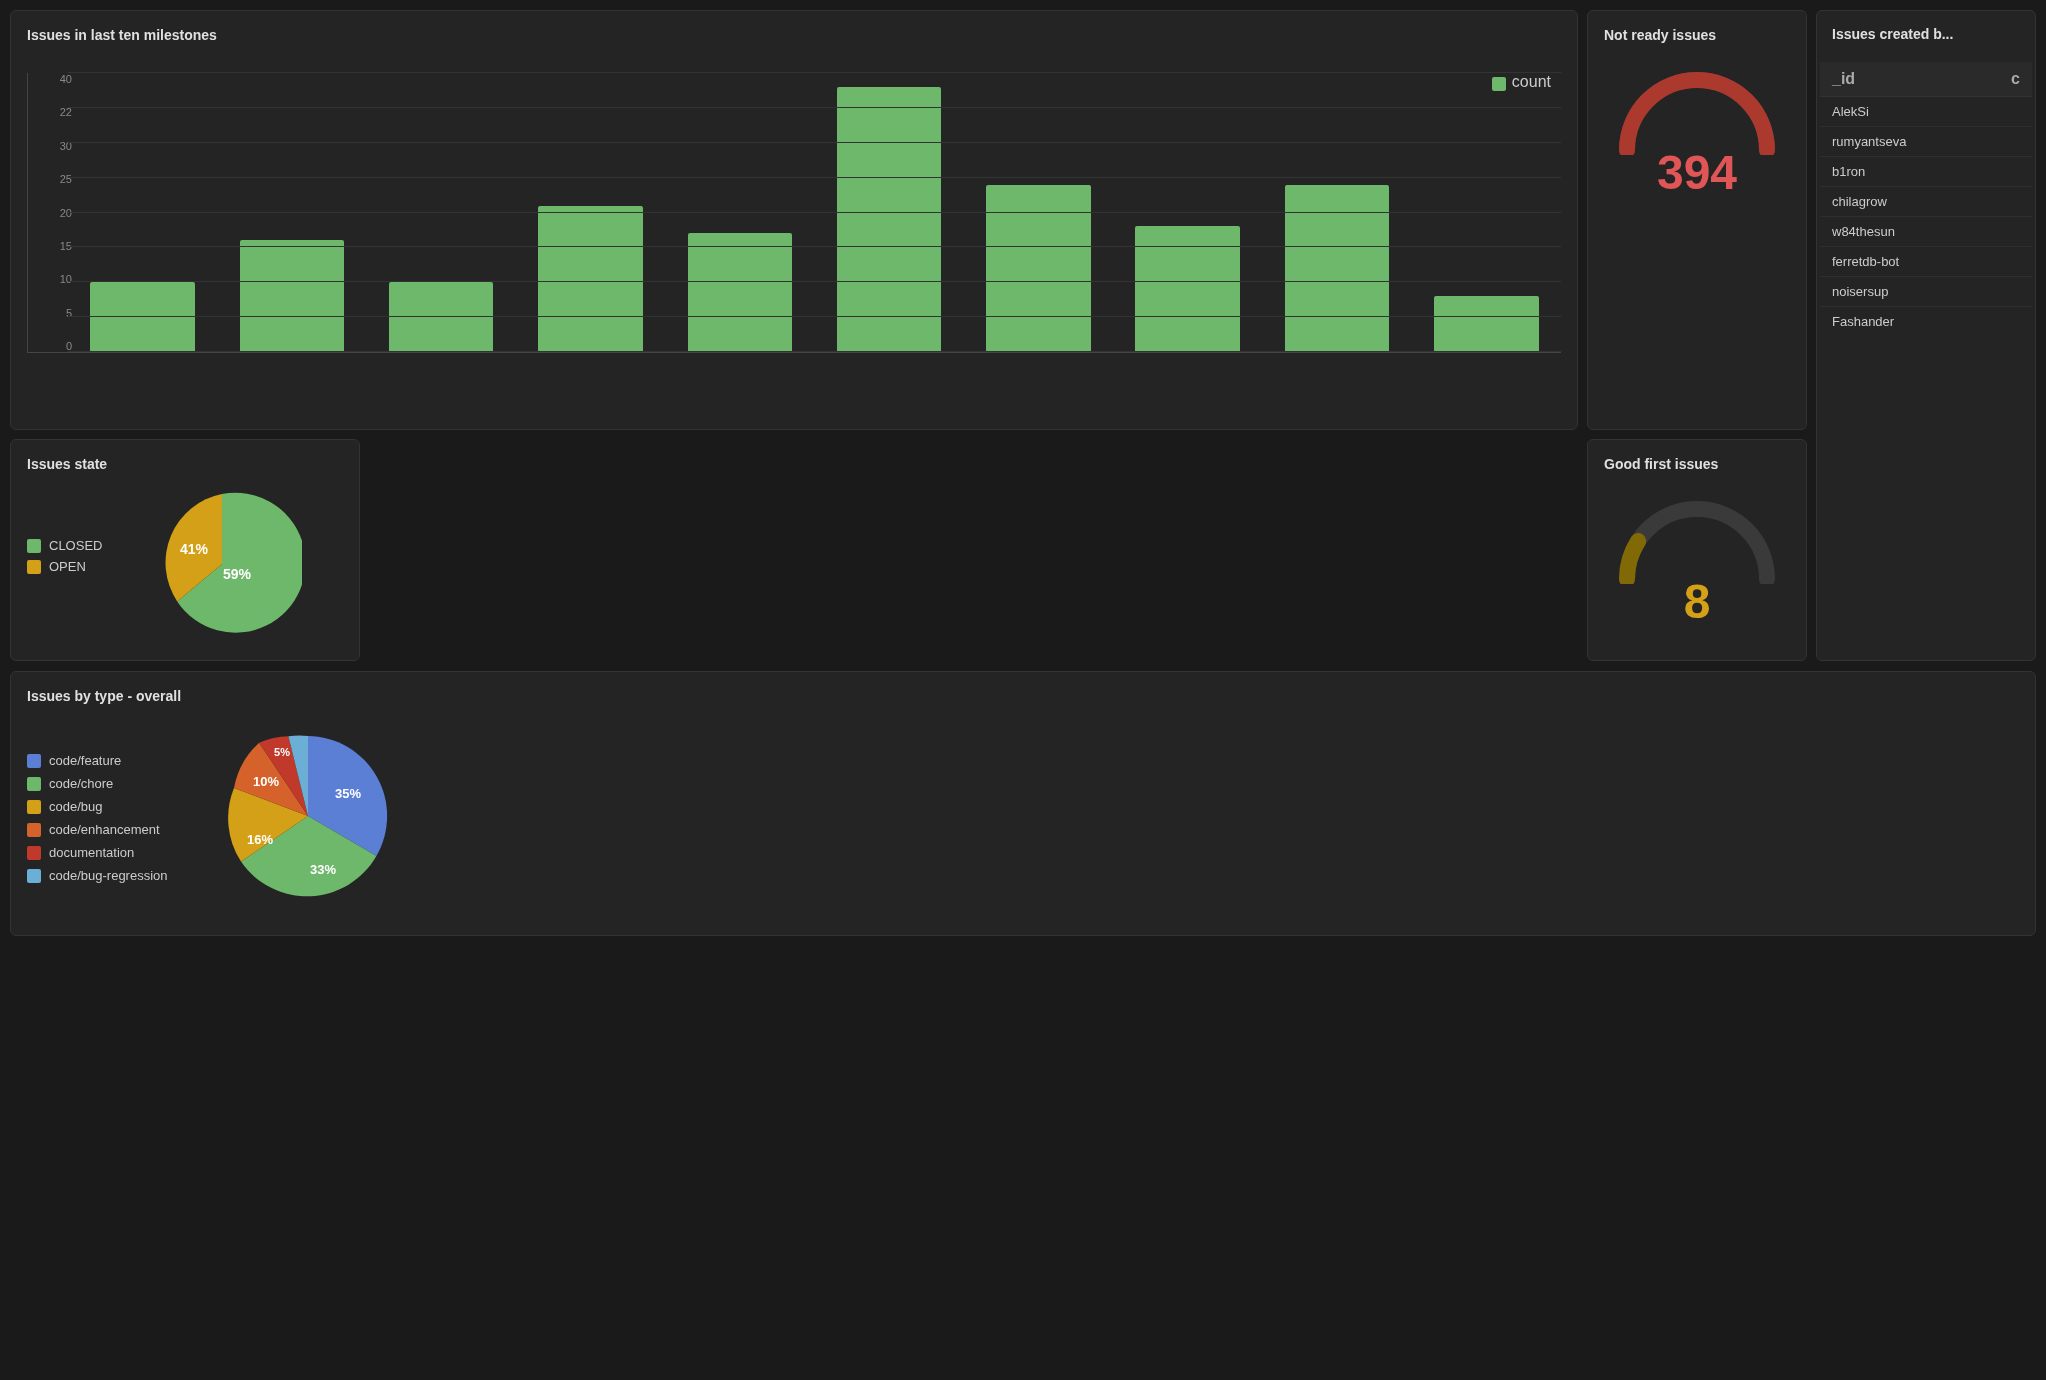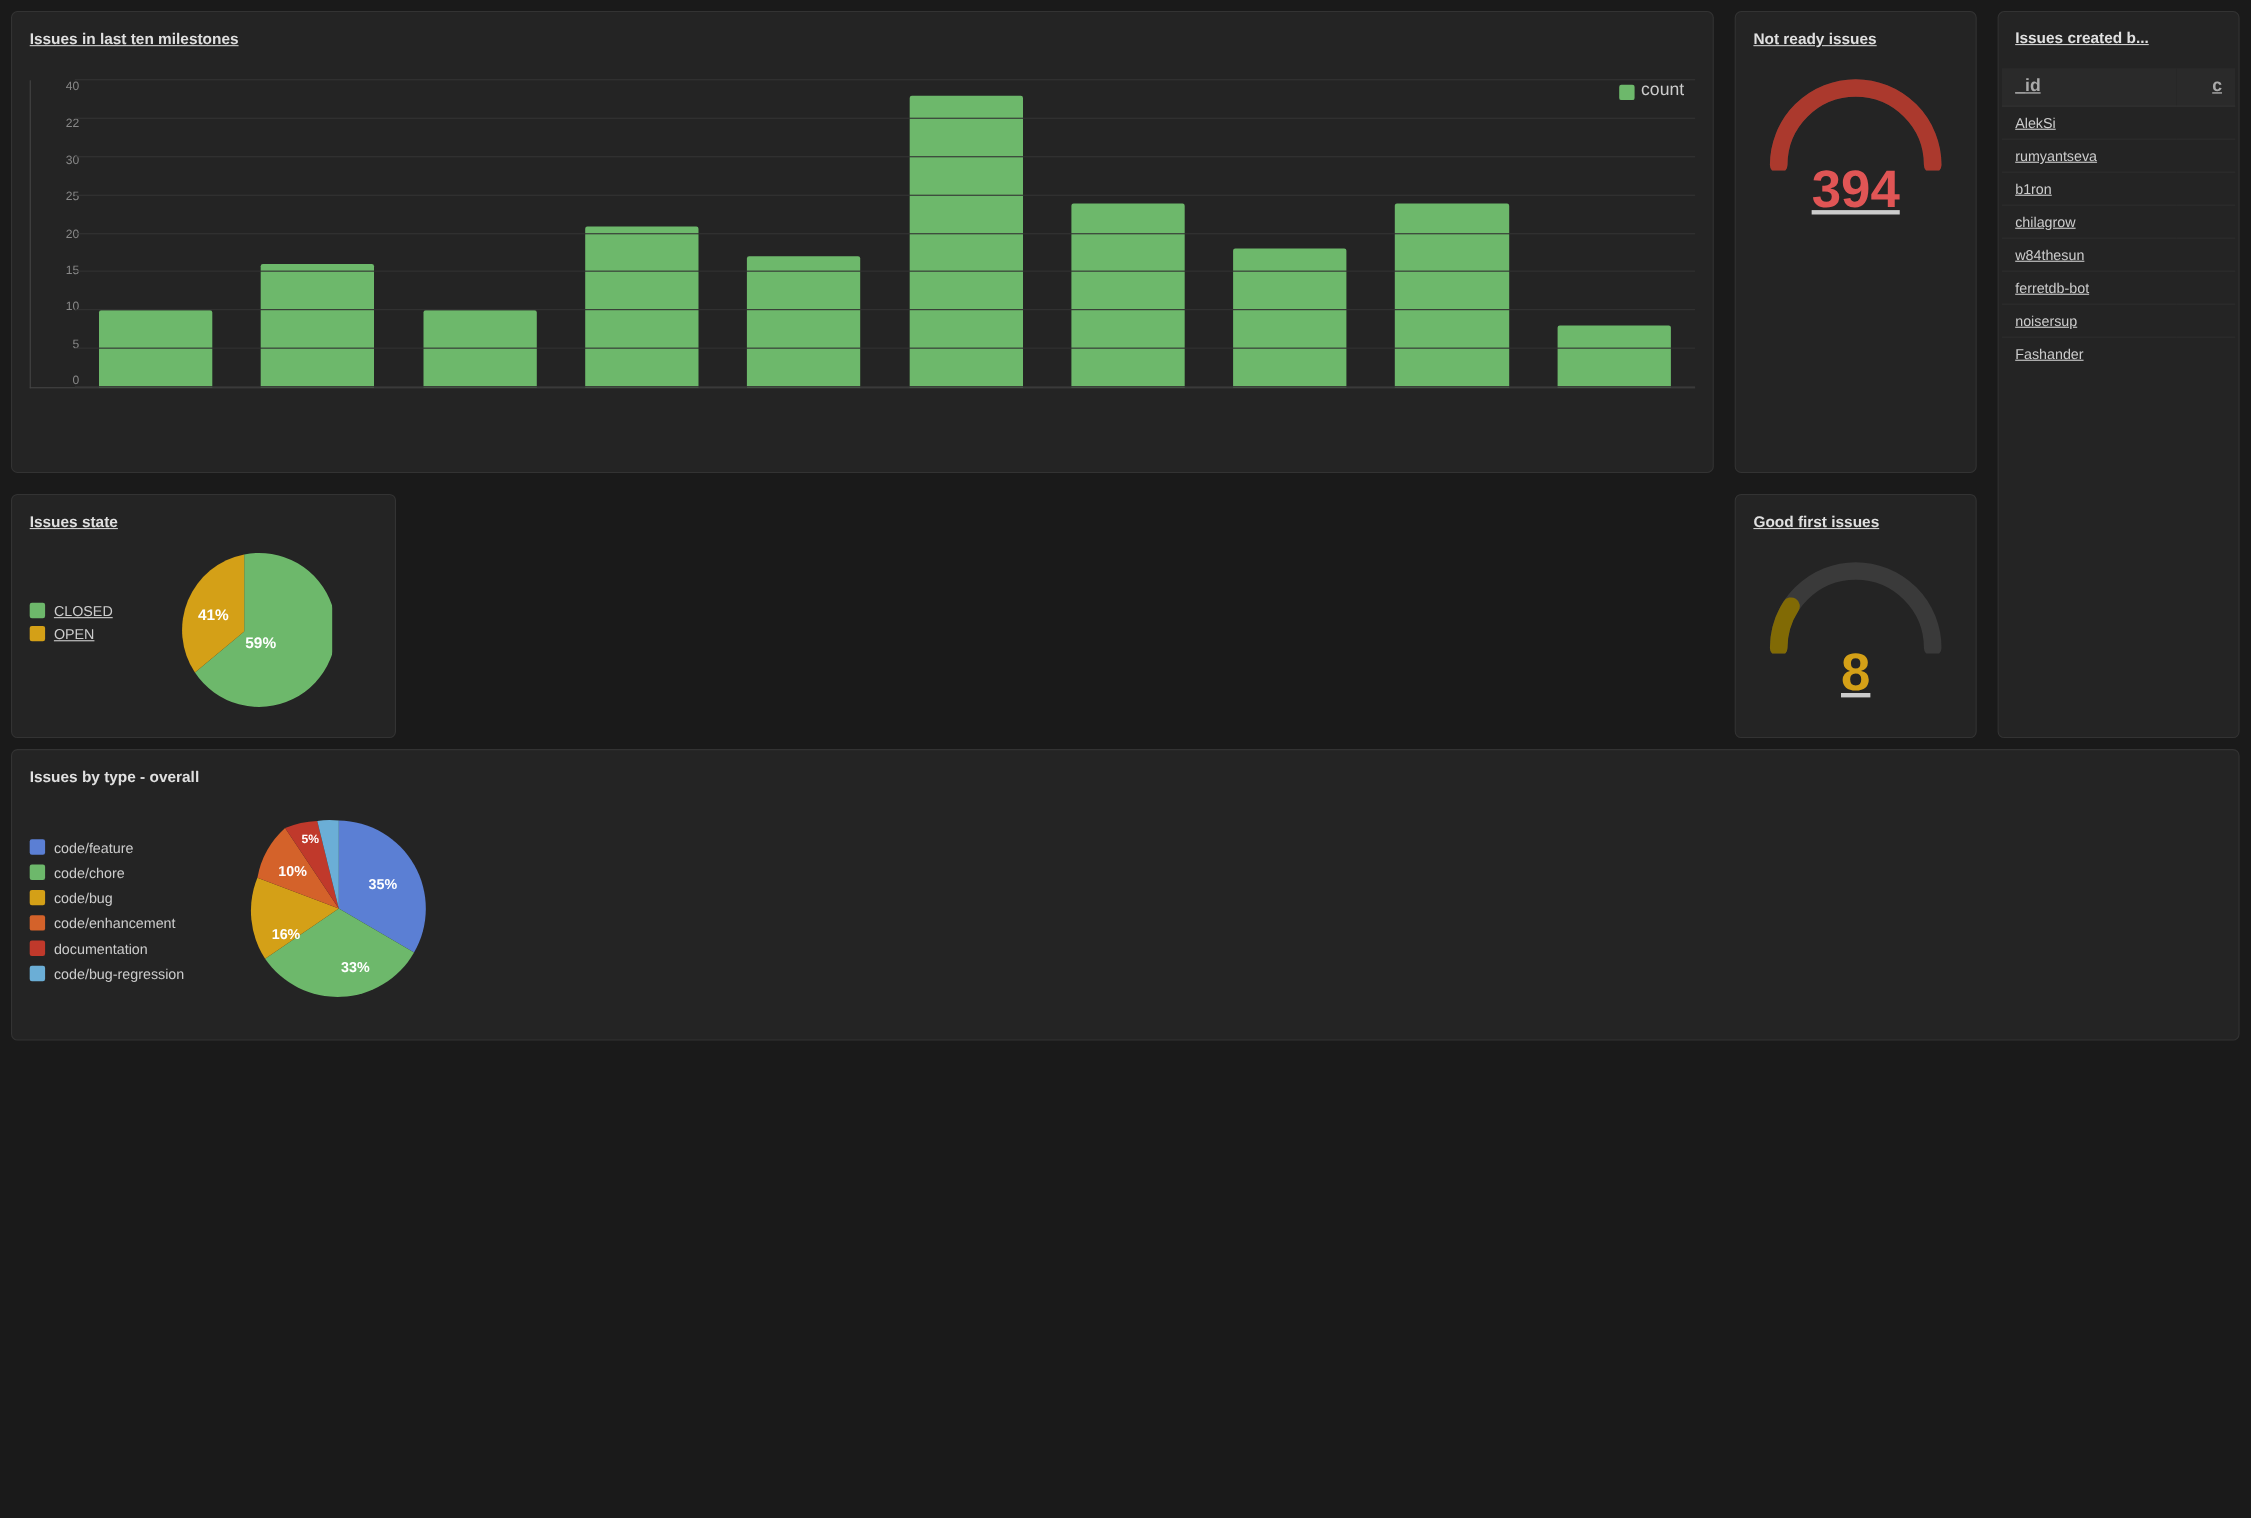--- a/index.html
+++ b/index.html
@@ -149,21 +149,21 @@
     .created-table tr:last-child td { border-bottom: none; }
     .created-table td:last-child { text-align: right; }
     .pie-legend {
       display: flex;
       flex-direction: column;
       gap: 6px;
       margin-bottom: 16px;
     }
     .legend-item {
       display: flex;
-      align-items: flex-start;
+      align-items: flex-end;
       gap: 8px;
       font-size: 13px;
       color: #ccc;
     }
     .legend-color {
       width: 14px;
       height: 14px;
       border-radius: 2px;
     }
     .pie-container {
@@ -178,22 +178,21 @@
     .type-legend {
       display: flex;
       flex-direction: column;
       gap: 8px;
     }
 
     .main-grid {
       display: grid;
       grid-template-columns: 1fr 220px 220px;
       grid-template-rows: auto auto;
-      gap: 19px;
-      text-decoration: underline;
+      gap: 9px;
     }
   </style>
 </head>
 <body>
 
 <div class="main-grid">
 
   <div class="card" style="grid-column:1; grid-row:1;">
     <div class="card-title">Issues in last ten milestones</div>
     <div class="bar-chart-area">

